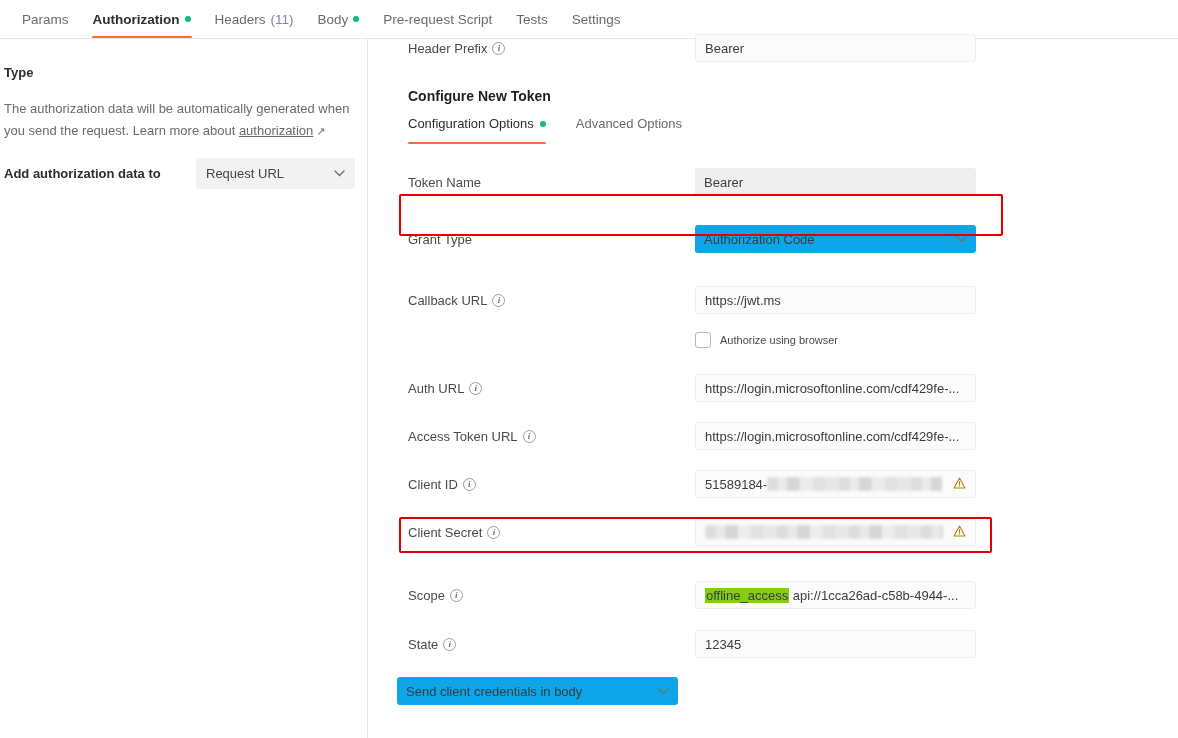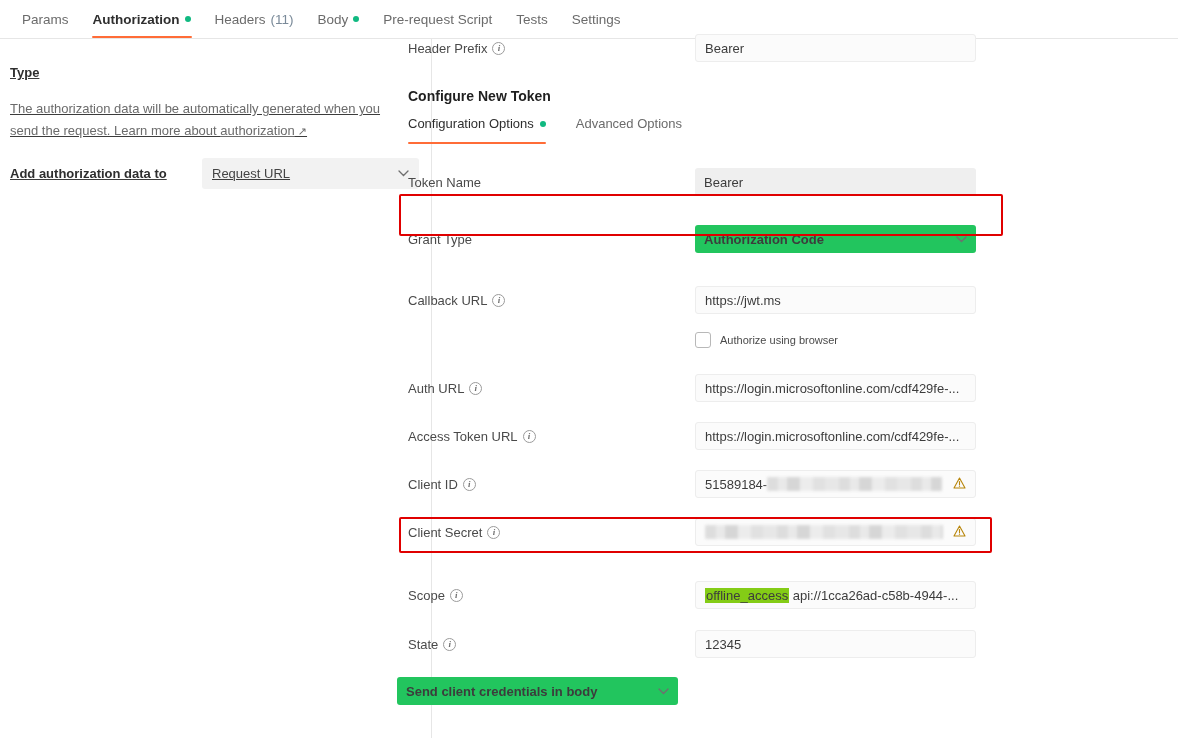--- a/index.html
+++ b/index.html
@@ -27,22 +27,22 @@
   .tab.active { color: #2e2e2e; font-weight: 600; }
   .tab.active::after {
     content: ""; position: absolute; left: 11px; right: 11px; bottom: 0;
     height: 2.5px; background: #ff6c37; border-radius: 2px;
   }
   .dot { width: 6px; height: 6px; border-radius: 50%; background: #10b981; display: inline-block; }
   .count { color: #7a8a99; font-weight: 400; }
 
   
   .left {
-    position: absolute; left: 0; top: 39px; width: 432px; height: 699px;
-    border-right: 1px solid #e6e6e6; padding: 26px 12px 0 10px; text-decoration: underline;
+    position: absolute; left: 0; top: 39px; width: 368px; height: 699px;
+    border-right: 1px solid #e6e6e6; padding: 26px 12px 0 4px;
   }
   .row-lbl { font-size: 13px; font-weight: 700; color: #2e2e2e; }
   .lrow { display: flex; align-items: center; margin-bottom: 8px; }
   .lrow .row-lbl { width: 192px; flex: none; }
   .select {
     flex: 1; height: 31px; background: #f2f2f2; border-radius: 3px;
     display: flex; align-items: center; padding: 0 10px;
     font-size: 13px; color: #444; cursor: pointer; position: relative;
   }
   .select .chev { margin-left: auto; }
@@ -64,21 +64,21 @@
     width: 298px; flex: none; padding-left: 11px;
     font-size: 13px; color: #4a4a4a; display: flex; align-items: center; gap: 5px;
   }
   .field {
     width: 281px; height: 28px; border-radius: 3px;
     display: flex; align-items: center; padding: 0 9px;
     font-size: 13px; color: #3c3c3c; position: relative;
   }
   .field.input { background: #fbfbfb; border: 1px solid #ededed; }
   .field.gray { background: #efefef; }
-  .field.dd { background: #22c55e; font-weight: 700; color: #3c3c3c; }
+  .field.dd { background: #0ea5e9; font-weight: 400; color: #3c3c3c; }
   .field.dd .chev { margin-left: auto; }
   .field .trunc { overflow: hidden; white-space: nowrap; text-overflow: ellipsis; }
 
   .section-title {
     font-size: 14px; font-weight: 700; color: #1f1f1f; padding-left: 11px;
   }
   .subtabs { display: flex; align-items: flex-end; padding-left: 11px; gap: 30px; }
   .subtab {
     position: relative; display: flex; align-items: center; gap: 6px;
     font-size: 13px; color: #6b6b6b; padding-bottom: 13px; cursor: pointer;

